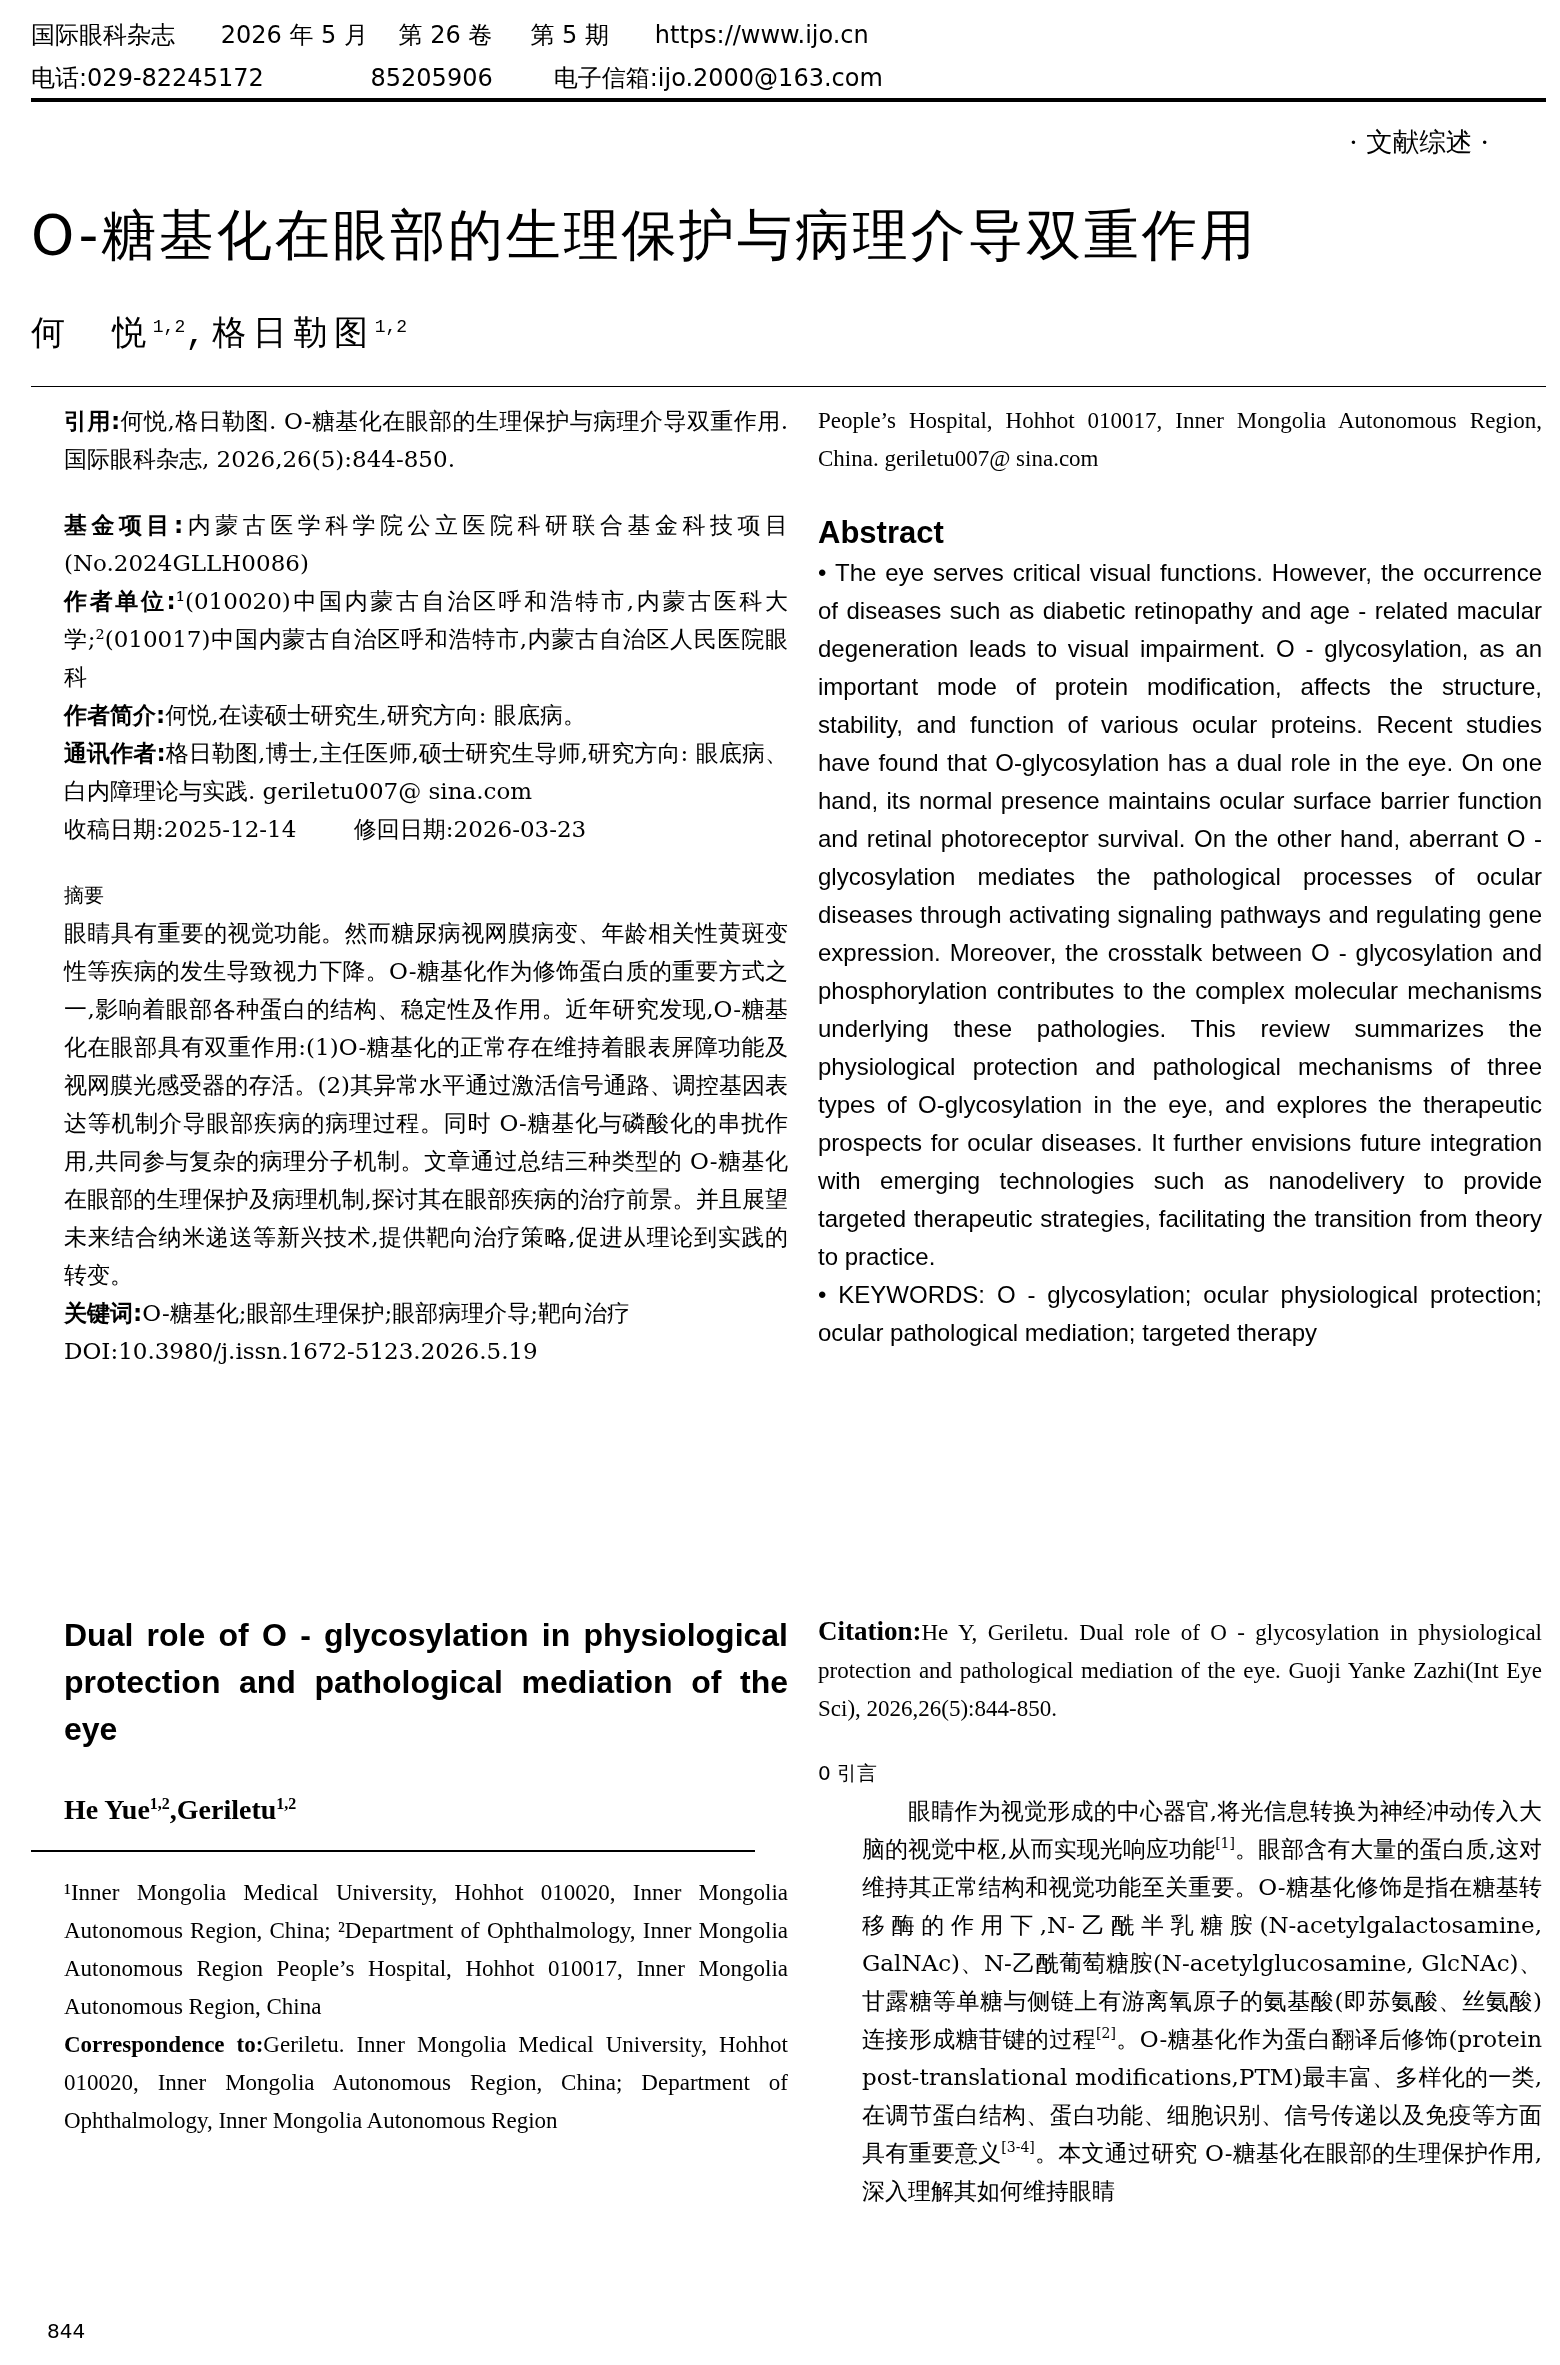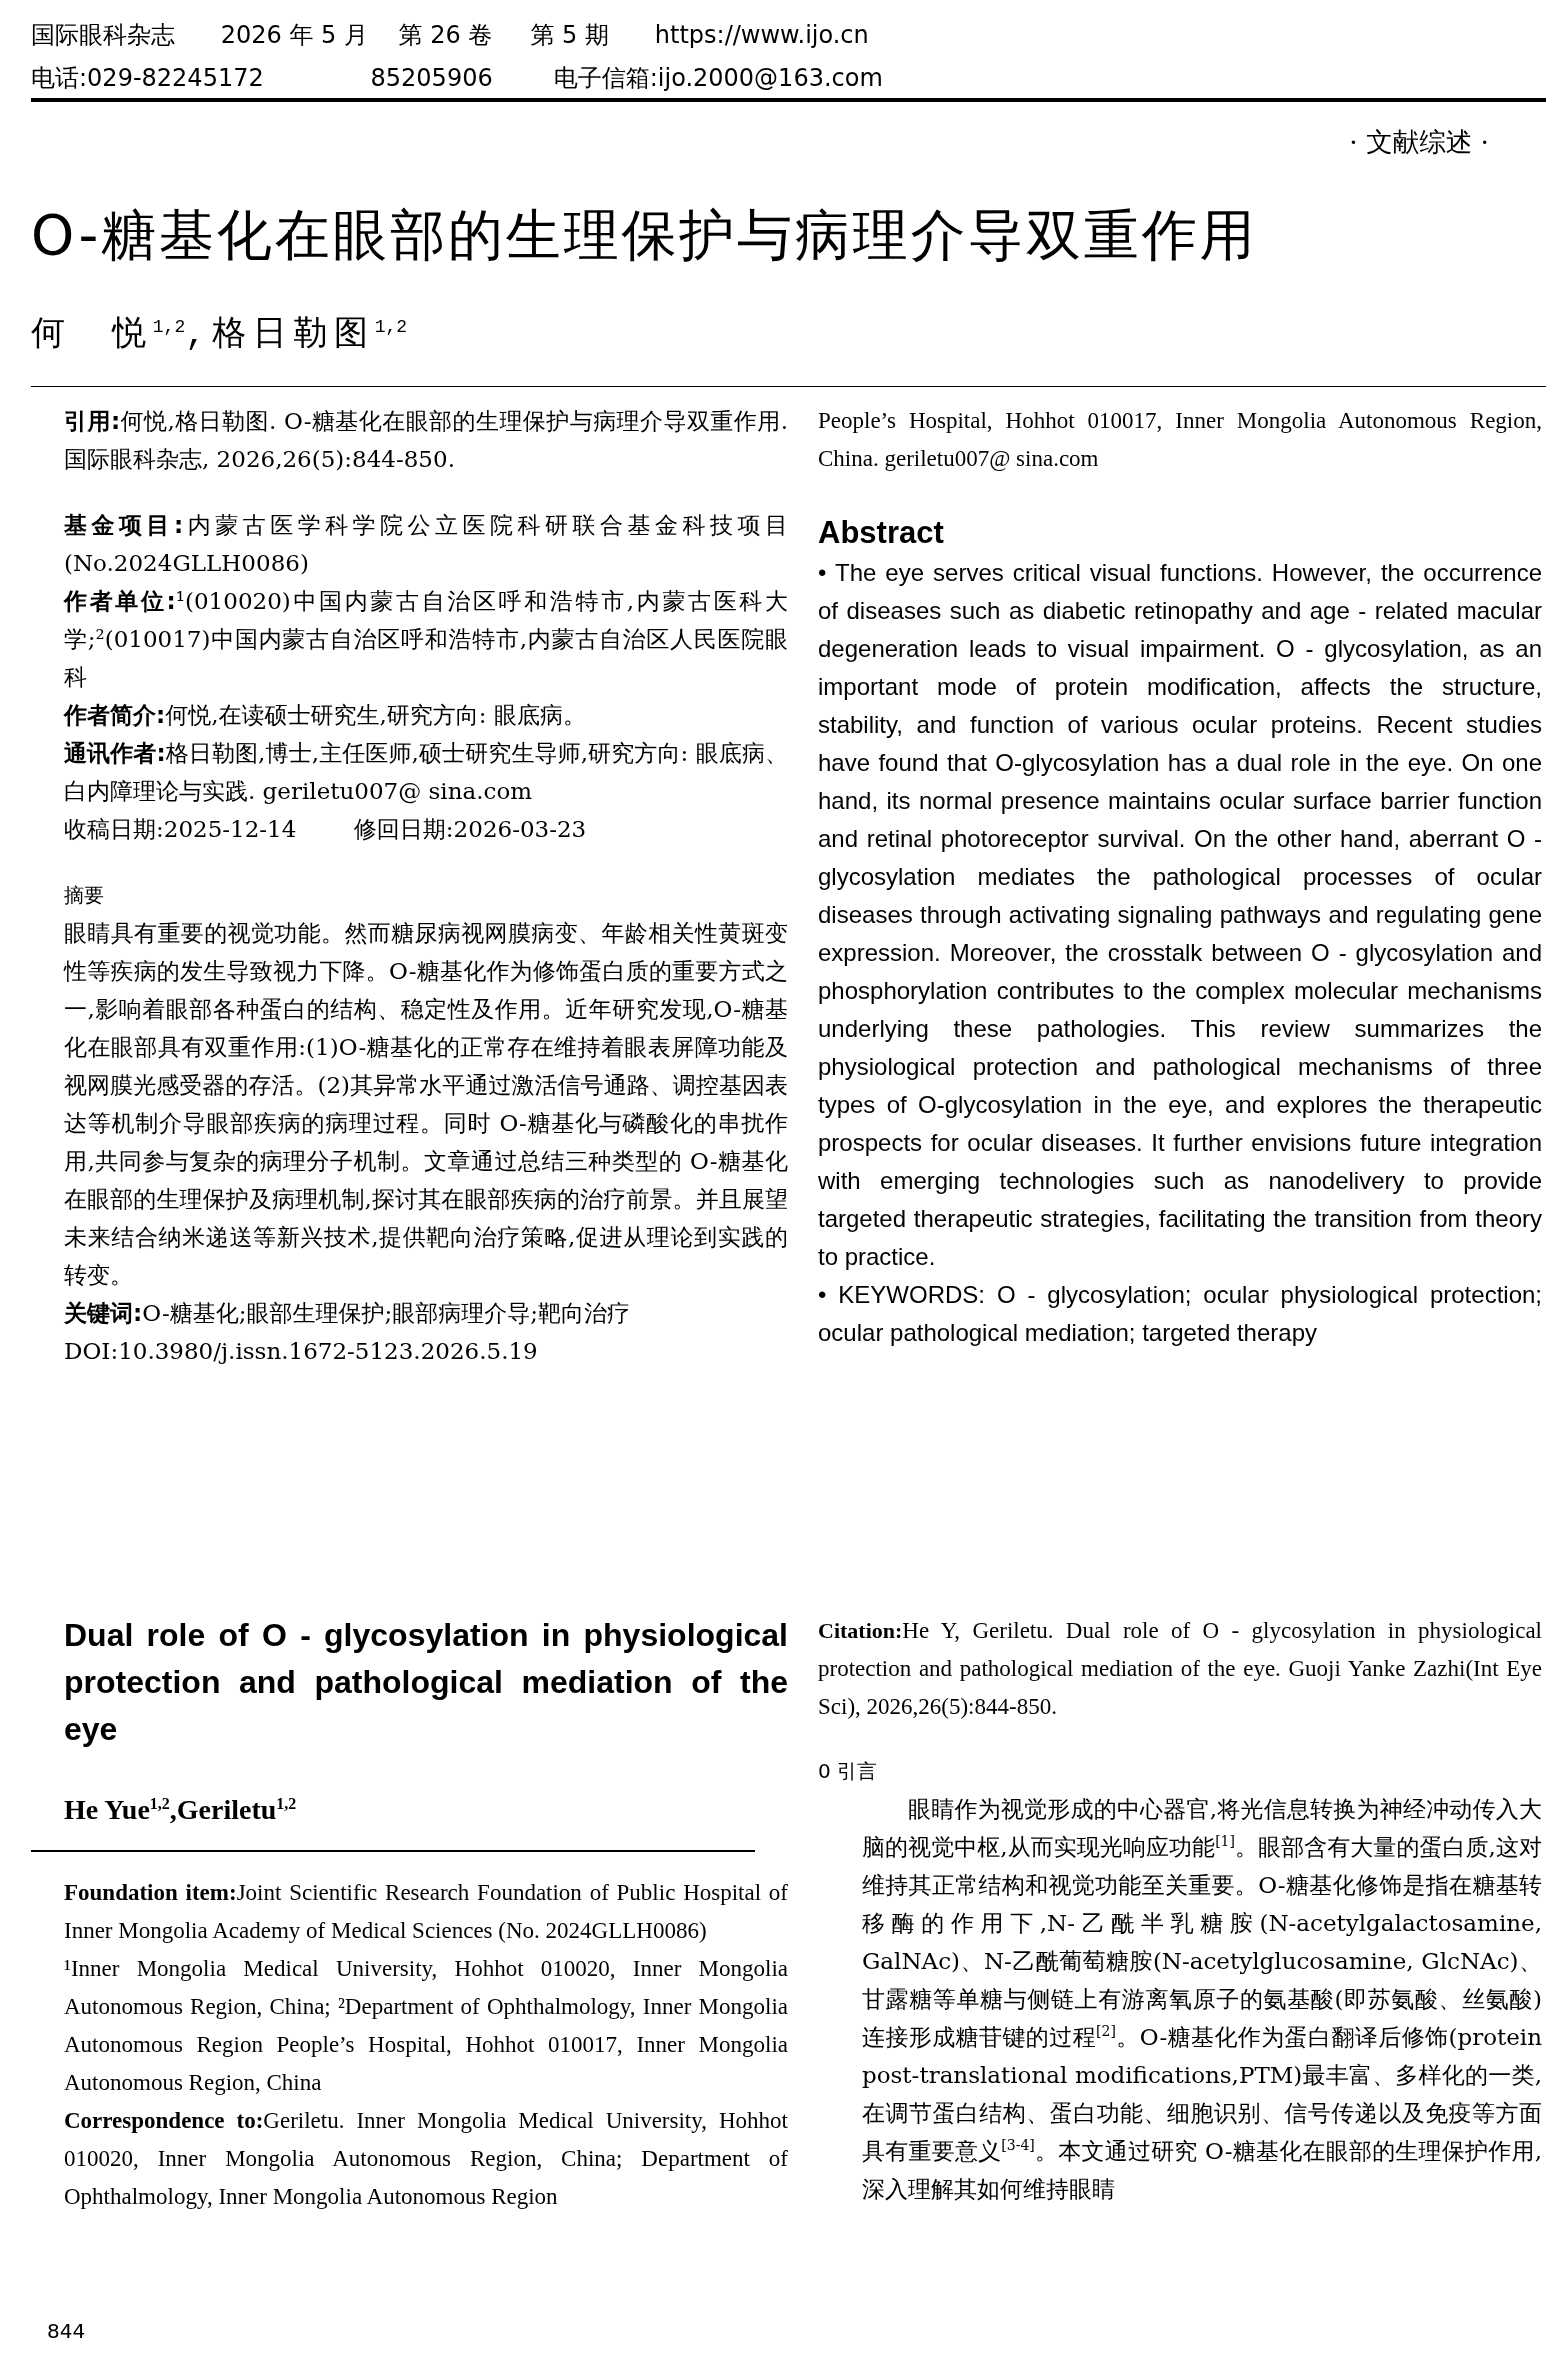--- a/index.html
+++ b/index.html
@@ -74,34 +74,33 @@
 
 <div class="abs col left" style="top:1612px">
   <div class="en-title">Dual role of O - glycosylation in physiological protection and pathological mediation of the eye</div>
 </div>
 <div class="abs col left en-authors" style="top:1794px">
   <span>He Yue</span><sup>1,2</sup>,<span>Geriletu</span><sup>1,2</sup>
 </div>
 <div class="abs rule-en"></div>
 
 <div class="abs col left" style="top:1874px">
-  <p class="p en-serif"><b>Foundation item:</b><span>Joint Scientific Research Foundation of Public Hospital of Inner Mongolia Academy of Medical Sciences (No. 2024GLLH0086)</span></p>
   <p class="p en-serif">¹Inner Mongolia Medical University, Hohhot 010020, Inner Mongolia Autonomous Region, China; ²Department of Ophthalmology, Inner Mongolia Autonomous Region People’s Hospital, Hohhot 010017, Inner Mongolia Autonomous Region, China</p>
   <p class="p en-serif"><b>Correspondence to:</b><span>Geriletu. Inner Mongolia Medical University, Hohhot 010020, Inner Mongolia Autonomous Region, China; Department of Ophthalmology, Inner Mongolia Autonomous Region</span></p>
 </div>
 
 <div class="abs pageno">844</div>
 
 <div class="abs col right" style="top:402px">
   <p class="p en-serif">People’s Hospital, Hohhot 010017, Inner Mongolia Autonomous Region, China. geriletu007@ sina.com</p>
   <div style="height:33px"></div>
   <div class="h-abs" style="line-height:43px">Abstract</div>
   <p class="p en-sans">• The eye serves critical visual functions. However, the occurrence of diseases such as diabetic retinopathy and age - related macular degeneration leads to visual impairment. O - glycosylation, as an important mode of protein modification, affects the structure, stability, and function of various ocular proteins. Recent studies have found that O-glycosylation has a dual role in the eye. On one hand, its normal presence maintains ocular surface barrier function and retinal photoreceptor survival. On the other hand, aberrant O - glycosylation mediates the pathological processes of ocular diseases through activating signaling pathways and regulating gene expression. Moreover, the crosstalk between O - glycosylation and phosphorylation contributes to the complex molecular mechanisms underlying these pathologies. This review summarizes the physiological protection and pathological mechanisms of three types of O-glycosylation in the eye, and explores the therapeutic prospects for ocular diseases. It further envisions future integration with emerging technologies such as nanodelivery to provide targeted therapeutic strategies, facilitating the transition from theory to practice.</p>
   <p class="p en-sans">• KEYWORDS: O - glycosylation; ocular physiological protection; ocular pathological mediation; targeted therapy</p>
 </div>
 
 <div class="abs col right" style="top:1612px">
-  <p class="p en-serif"><b style="font-size:22px">Citation:</b><span>He Y, Geriletu. Dual role of O - glycosylation in physiological protection and pathological mediation of the eye. Guoji Yanke Zazhi(Int Eye Sci), 2026,26(5):844-850.</span></p>
+  <p class="p en-serif"><b style="font-size:27px">Citation:</b><span>He Y, Geriletu. Dual role of O - glycosylation in physiological protection and pathological mediation of the eye. Guoji Yanke Zazhi(Int Eye Sci), 2026,26(5):844-850.</span></p>
   <div style="height:26px"></div>
   <div class="h-zh" style="line-height:38px">0 引言</div>
   <p class="p zh indent"><span>眼睛作为视觉形成的中心器官,将光信息转换为神经冲动传入大脑的视觉中枢,从而实现光响应功能</span><sup class="ref">[1]</sup><span>。眼部含有大量的蛋白质,这对维持其正常结构和视觉功能至关重要。O-糖基化修饰是指在糖基转移酶的作用下,N-乙酰半乳糖胺(N-acetylgalactosamine, GalNAc)、N-乙酰葡萄糖胺(N-acetylglucosamine, GlcNAc)、甘露糖等单糖与侧链上有游离氧原子的氨基酸(即苏氨酸、丝氨酸)连接形成糖苷键的过程</span><sup class="ref">[2]</sup><span>。O-糖基化作为蛋白翻译后修饰(protein post-translational modifications,PTM)最丰富、多样化的一类,在调节蛋白结构、蛋白功能、细胞识别、信号传递以及免疫等方面具有重要意义</span><sup class="ref">[3-4]</sup><span>。本文通过研究 O-糖基化在眼部的生理保护作用,深入理解其如何维持眼睛</span></p>
 </div>
 
 
 </body></html>

